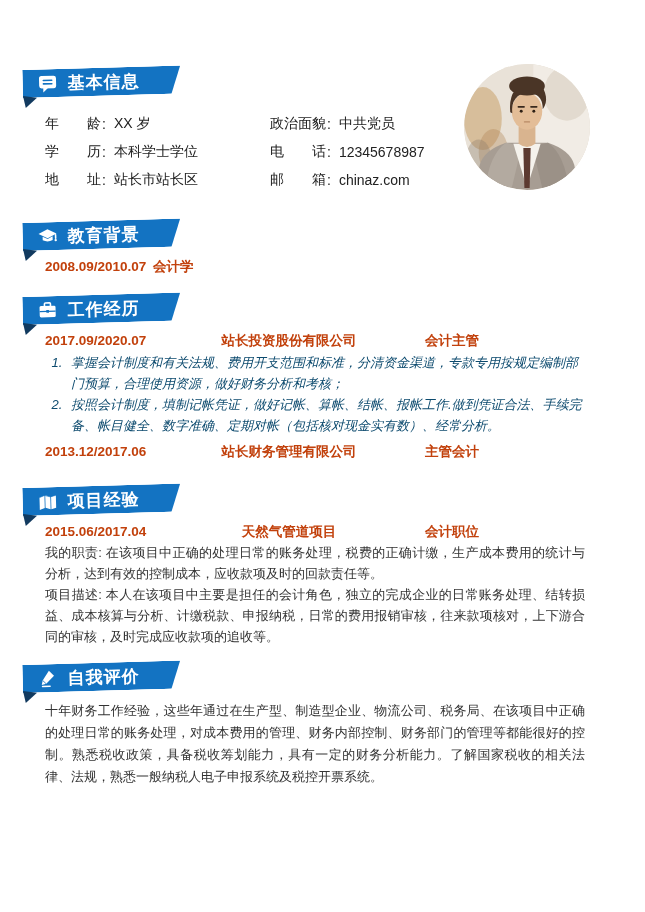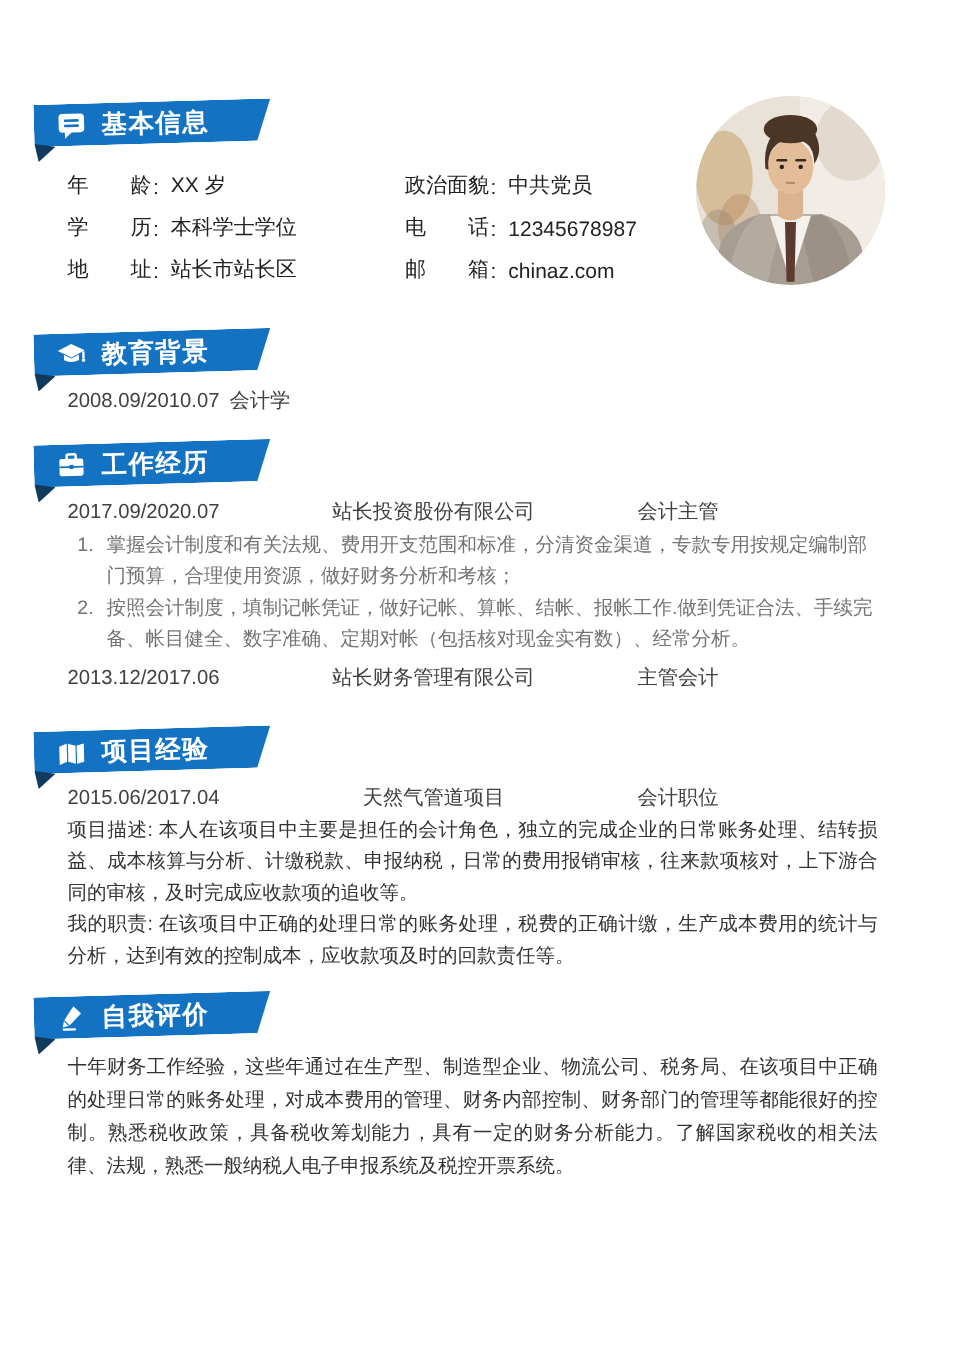--- a/index.html
+++ b/index.html
@@ -45,27 +45,27 @@
   .f-value{margin-left:8px;}
   .photo{
     position:absolute;top:-6px;right:55px;width:126px;height:126px;border-radius:50%;
     overflow:hidden;background:#e9e2d8;
   }
   .photo svg{width:100%;height:100%;display:block;}
 
   
   .entry-row{
     display:grid;grid-template-columns:108px 272px 1fr;
-    font-size:13.5px;font-weight:400;color:#404040;line-height:20px;margin-top:6px;
+    font-size:13.5px;font-weight:700;color:#c2410c;line-height:20px;margin-top:6px;
   }
   .e-mid{text-align:center;}
   .e-right{text-align:left;}
 
   
-  .duty-list{margin:1px 0 0 0;padding-left:21px;font-size:13px;color:#737373;line-height:21px;}
+  .duty-list{margin:1px 0 0 0;padding-left:21px;font-size:13px;color:#0c4a6e;line-height:21px;font-style:italic;}
   .duty-list li{padding-left:5px;margin:0;}
   .job + .job{margin-top:4px;}
 
   .para{margin:0;font-size:13px;color:#333;line-height:21px;text-align:justify;}
   .selfp{line-height:22px;margin-top:7px;}
 
   .sec2{margin-top:29px;}
   .sec3{margin-top:20px;}
   .sec4{margin-top:26px;}
   .sec5{margin-top:18px;}
@@ -236,22 +236,22 @@
         <span class="banner-title">项目经验</span>
       </div>
       <div class="fold"></div>
     </div>
     <div class="content">
       <div class="entry-row">
         <span class="e-date">2015.06/2017.04</span>
         <span class="e-mid">天然气管道项目</span>
         <span class="e-right">会计职位</span>
       </div>
+      <p class="para">我的职责: 在该项目中正确的处理日常的账务处理，税费的正确计缴，生产成本费用的统计与分析，达到有效的控制成本，应收款项及时的回款责任等。</p>
       <p class="para">项目描述: 本人在该项目中主要是担任的会计角色，独立的完成企业的日常账务处理、结转损益、成本核算与分析、计缴税款、申报纳税，日常的费用报销审核，往来款项核对，上下游合同的审核，及时完成应收款项的追收等。</p>
-      <p class="para">我的职责: 在该项目中正确的处理日常的账务处理，税费的正确计缴，生产成本费用的统计与分析，达到有效的控制成本，应收款项及时的回款责任等。</p>
     </div>
   </section>
 
   <section class="sec5">
     <div class="banner">
       <div class="ribbon">
         <span class="banner-icon">
           <svg viewBox="0 0 20 20">
             <path d="M11.5 2.5 L16.5 7.5 L8.5 15.5 L4 16.5 L5 12 Z" fill="#fff"></path>
             <path d="M5 12 L8.5 15.5" stroke="#1373c2" stroke-width="0.8"></path>

